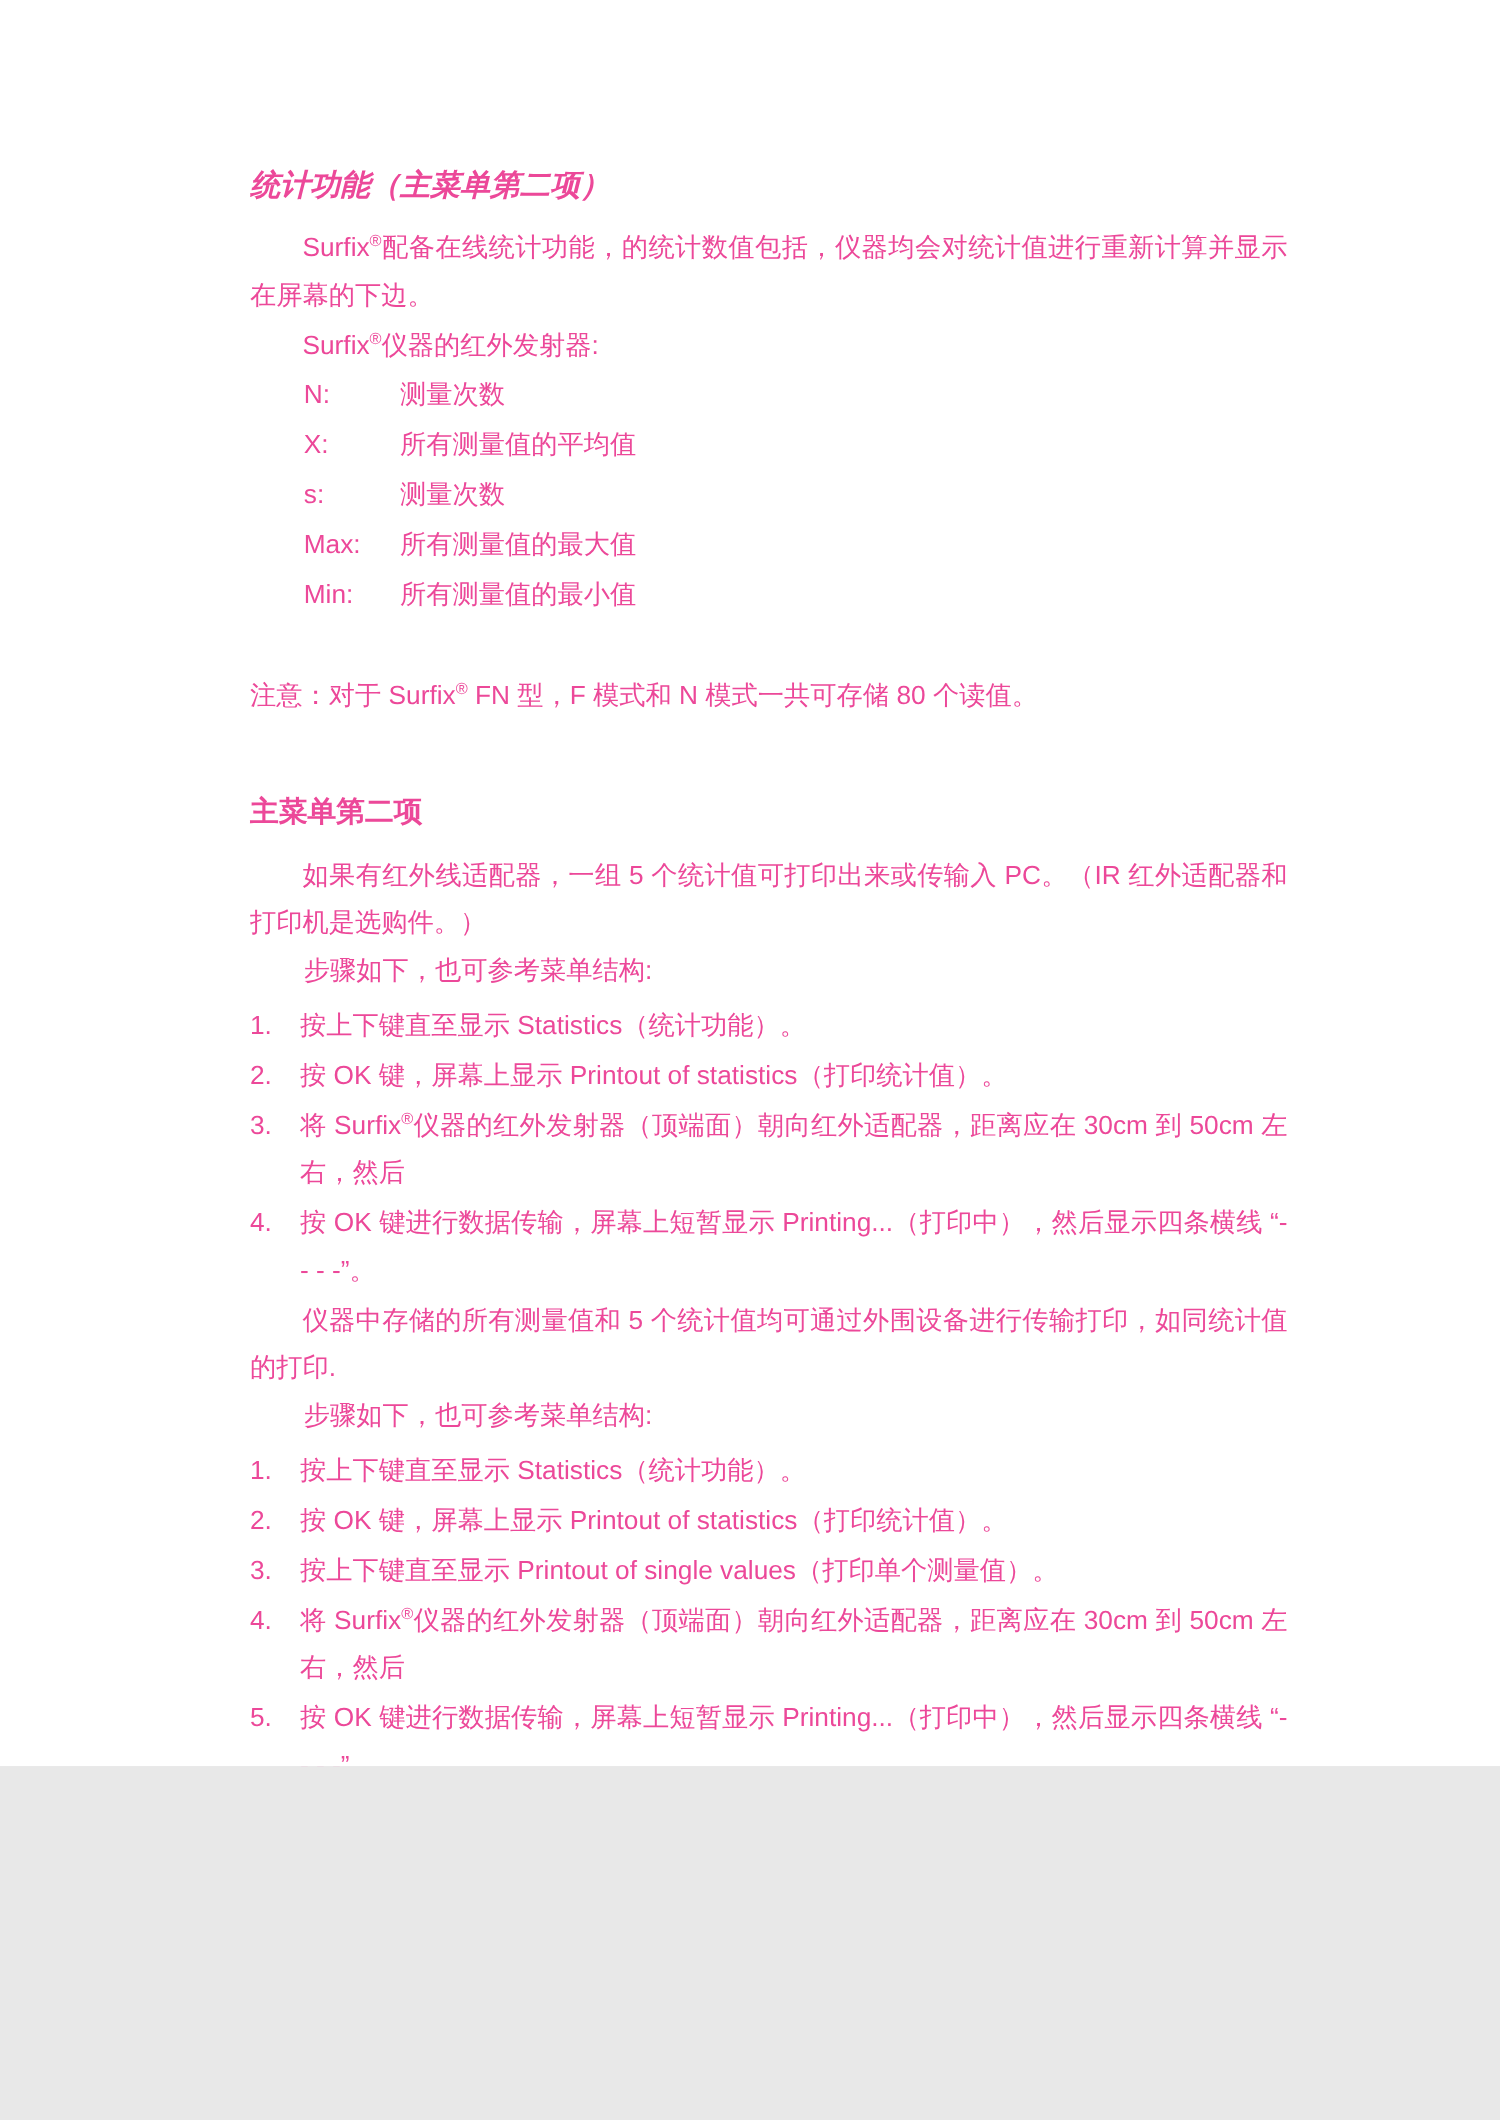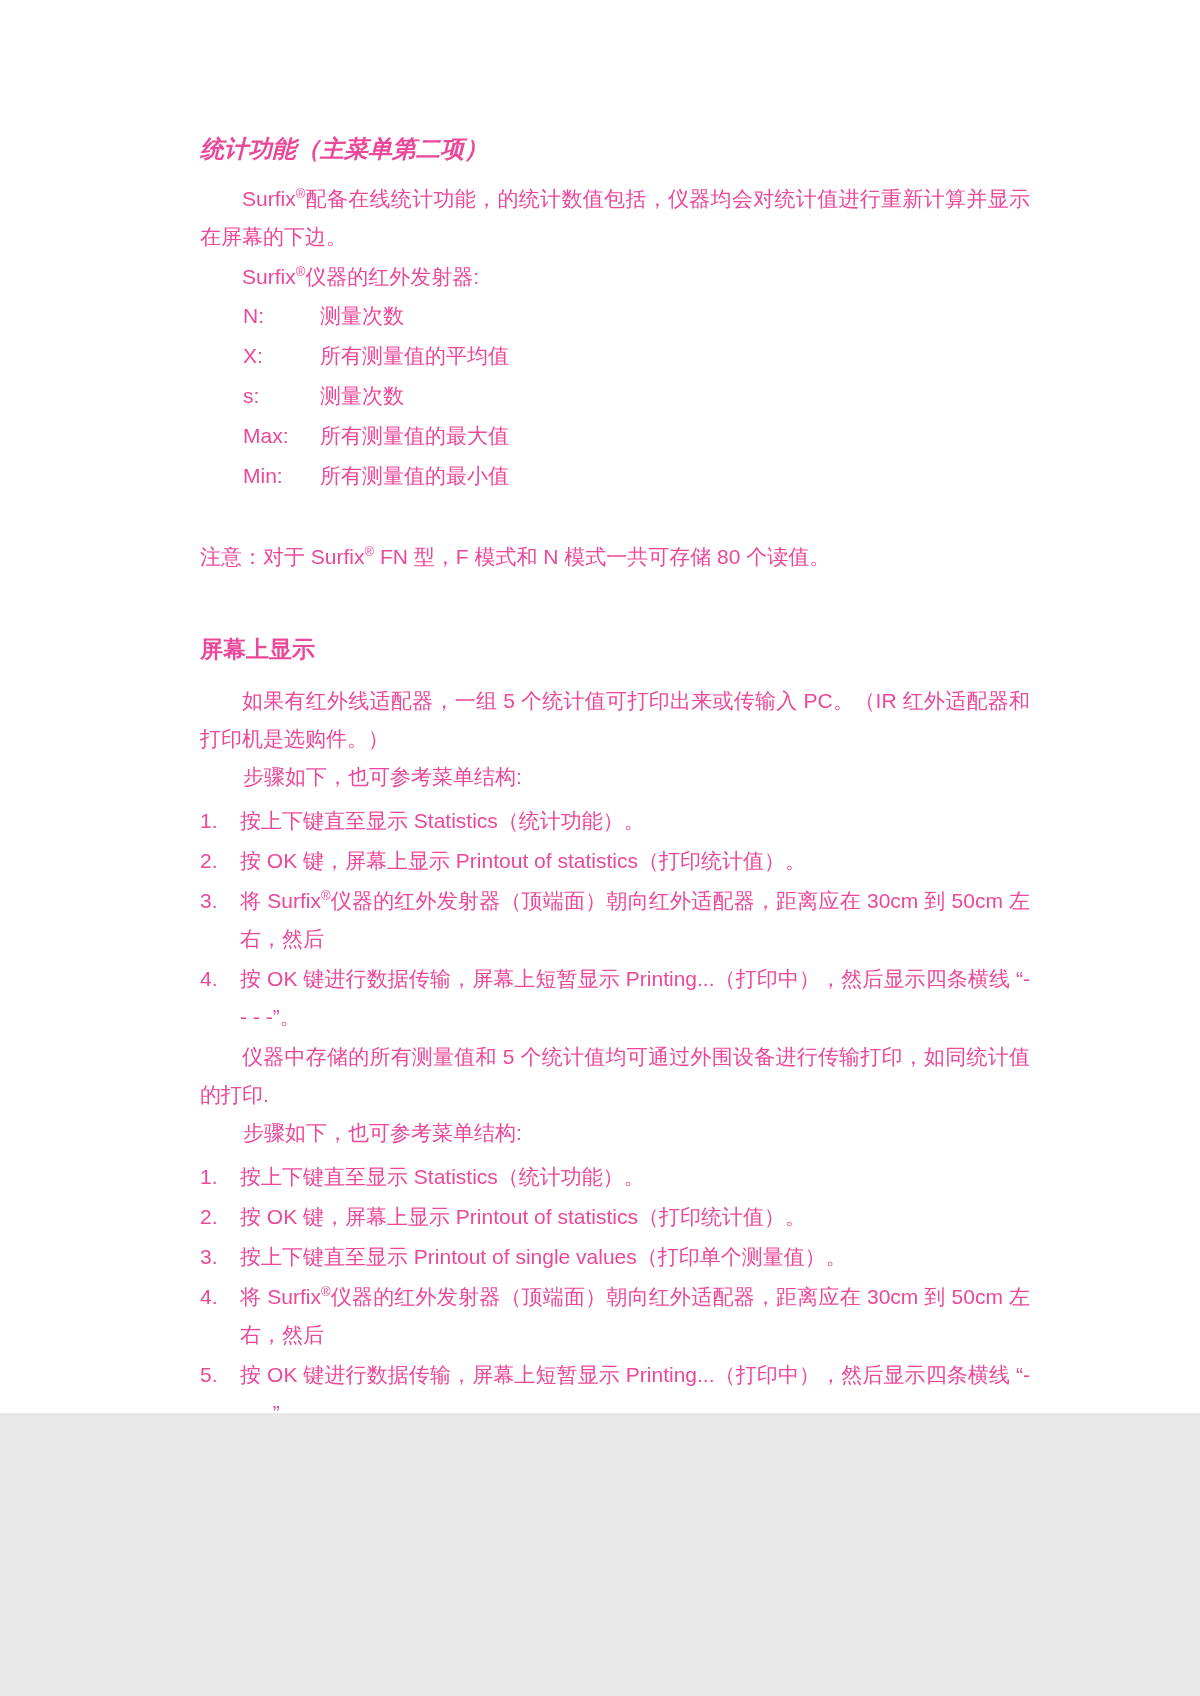--- a/index.html
+++ b/index.html
@@ -87,21 +87,21 @@
       <span class="stat-desc">所有测量值的最大值</span>
     </div>
     <div class="stat-row">
       <span class="stat-label">Min:</span>
       <span class="stat-desc">所有测量值的最小值</span>
     </div>
   </div>
 
   <p class="para note" style="text-indent:0;"><span>注意：对于 </span><span>Surfix</span><sup class="reg">®</sup><span> FN 型，F 模式和 N 模式一共可存储 80 个读值。</span></p>
 
-  <h2 class="h2">屏幕上显示</h2>
+  <h2 class="h2">主菜单第二项</h2>
 
   <p class="para">如果有红外线适配器，一组 5 个统计值可打印出来或传输入 PC。（IR 红外适配器和打印机是选购件。）</p>
 
   <p class="para steps-intro" style="text-indent:0;">步骤如下，也可参考菜单结构:</p>
 
   <div class="steps">
     <div class="step">
       <span class="step-num">1.</span>
       <span class="step-text">按上下键直至显示 Statistics（统计功能）。</span>
     </div>

